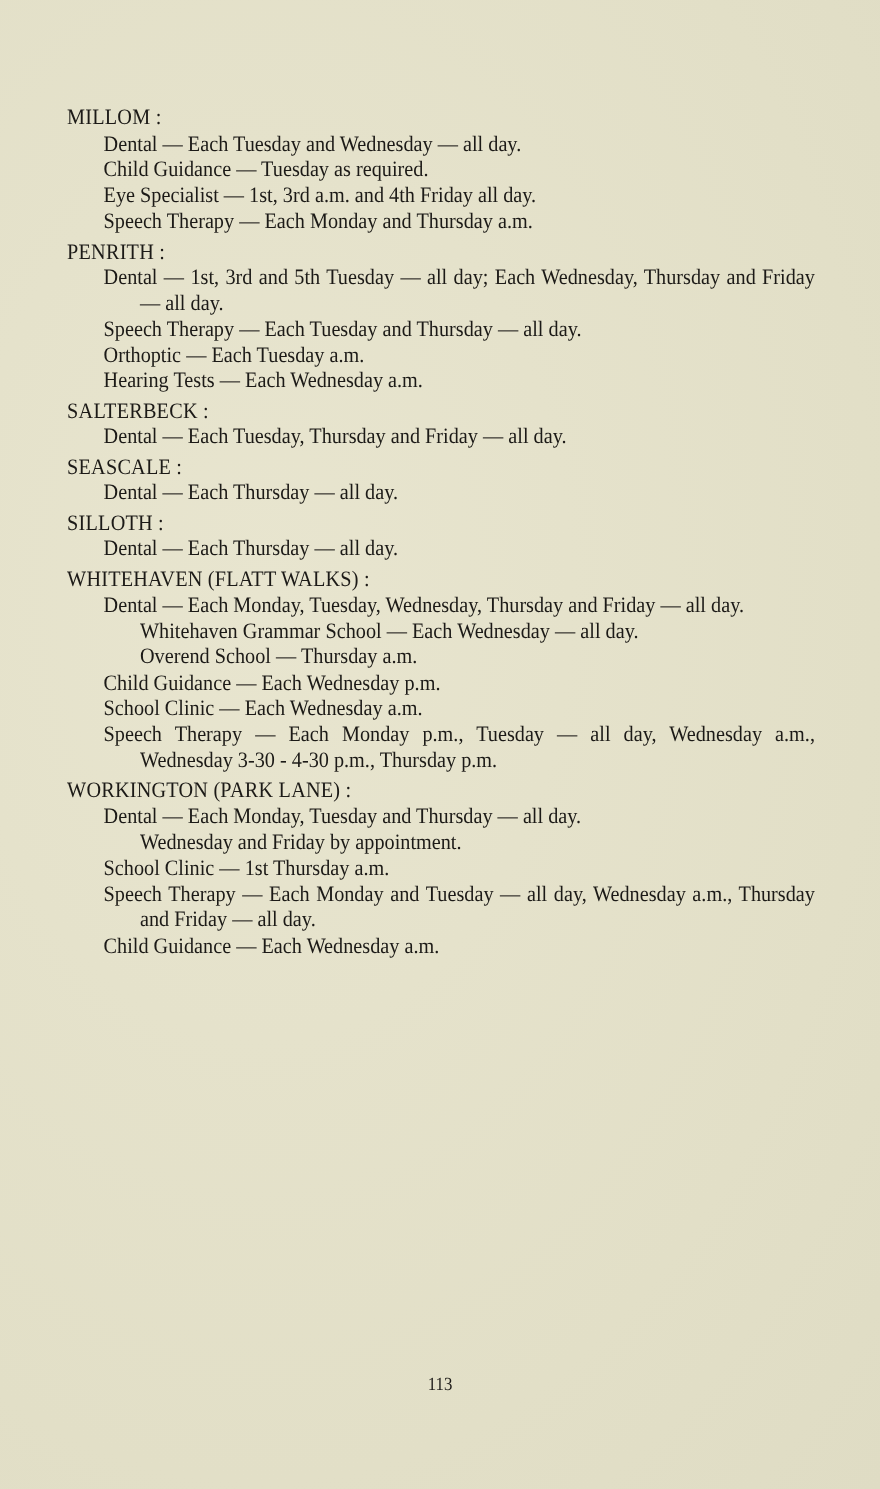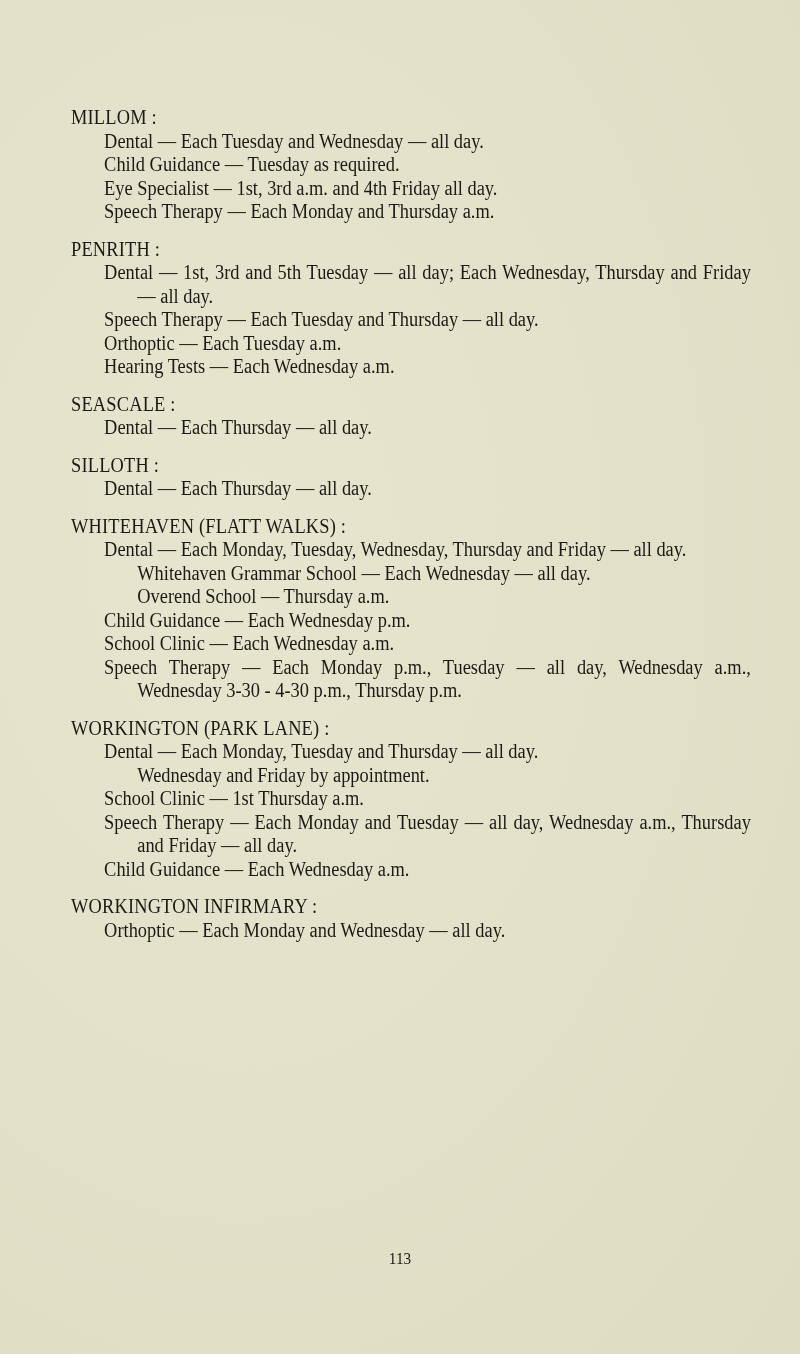--- a/index.html
+++ b/index.html
@@ -16,21 +16,21 @@
       position: relative;
       overflow: hidden;
     }
     .page {
       position: absolute;
       left: 57px;
       top: 92px;
       width: 690px;
     }
     .section {
-      margin: 14px;
+      margin: 4px;
     }
     .heading {
       font-size: 20px;
       line-height: 23.5px;
       letter-spacing: 0.2px;
       margin-top: 4px;
       white-space: nowrap;
       transform: scaleX(0.92);
       transform-origin: left center;
     }
@@ -79,20 +79,24 @@
   </div>
 
   <div class="section">
     <div class="heading">PENRITH :</div>
     <div class="entry">Dental — 1st, 3rd and 5th Tuesday — all day; Each Wednesday, Thursday and Friday — all day.</div>
     <div class="entry">Speech Therapy — Each Tuesday and Thursday — all day.</div>
     <div class="entry">Orthoptic — Each Tuesday a.m.</div>
     <div class="entry">Hearing Tests — Each Wednesday a.m.</div>
   </div>
 
+  <div class="section">
+    <div class="heading">SALTERBECK :</div>
+    <div class="entry">Dental — Each Tuesday, Thursday and Friday — all day.</div>
+  </div>
 
   <div class="section">
     <div class="heading">SEASCALE :</div>
     <div class="entry">Dental — Each Thursday — all day.</div>
   </div>
 
   <div class="section">
     <div class="heading">SILLOTH :</div>
     <div class="entry">Dental — Each Thursday — all day.</div>
   </div>
@@ -110,20 +114,16 @@
 
   <div class="section">
     <div class="heading">WORKINGTON (PARK LANE) :</div>
     <div class="entry">Dental — Each Monday, Tuesday and Thursday — all day.</div>
     <div class="entry sub">Wednesday and Friday by appointment.</div>
     <div class="entry">School Clinic — 1st Thursday a.m.</div>
     <div class="entry">Speech Therapy — Each Monday and Tuesday — all day, Wednesday a.m., Thursday and Friday — all day.</div>
     <div class="entry">Child Guidance — Each Wednesday a.m.</div>
   </div>
 
-  <div class="section">
-    <div class="heading">WORKINGTON INFIRMARY :</div>
-    <div class="entry">Orthoptic — Each Monday and Wednesday — all day.</div>
-  </div>
 
 </div>
 
 <div class="page-number">113</div>
 
 </body></html>

